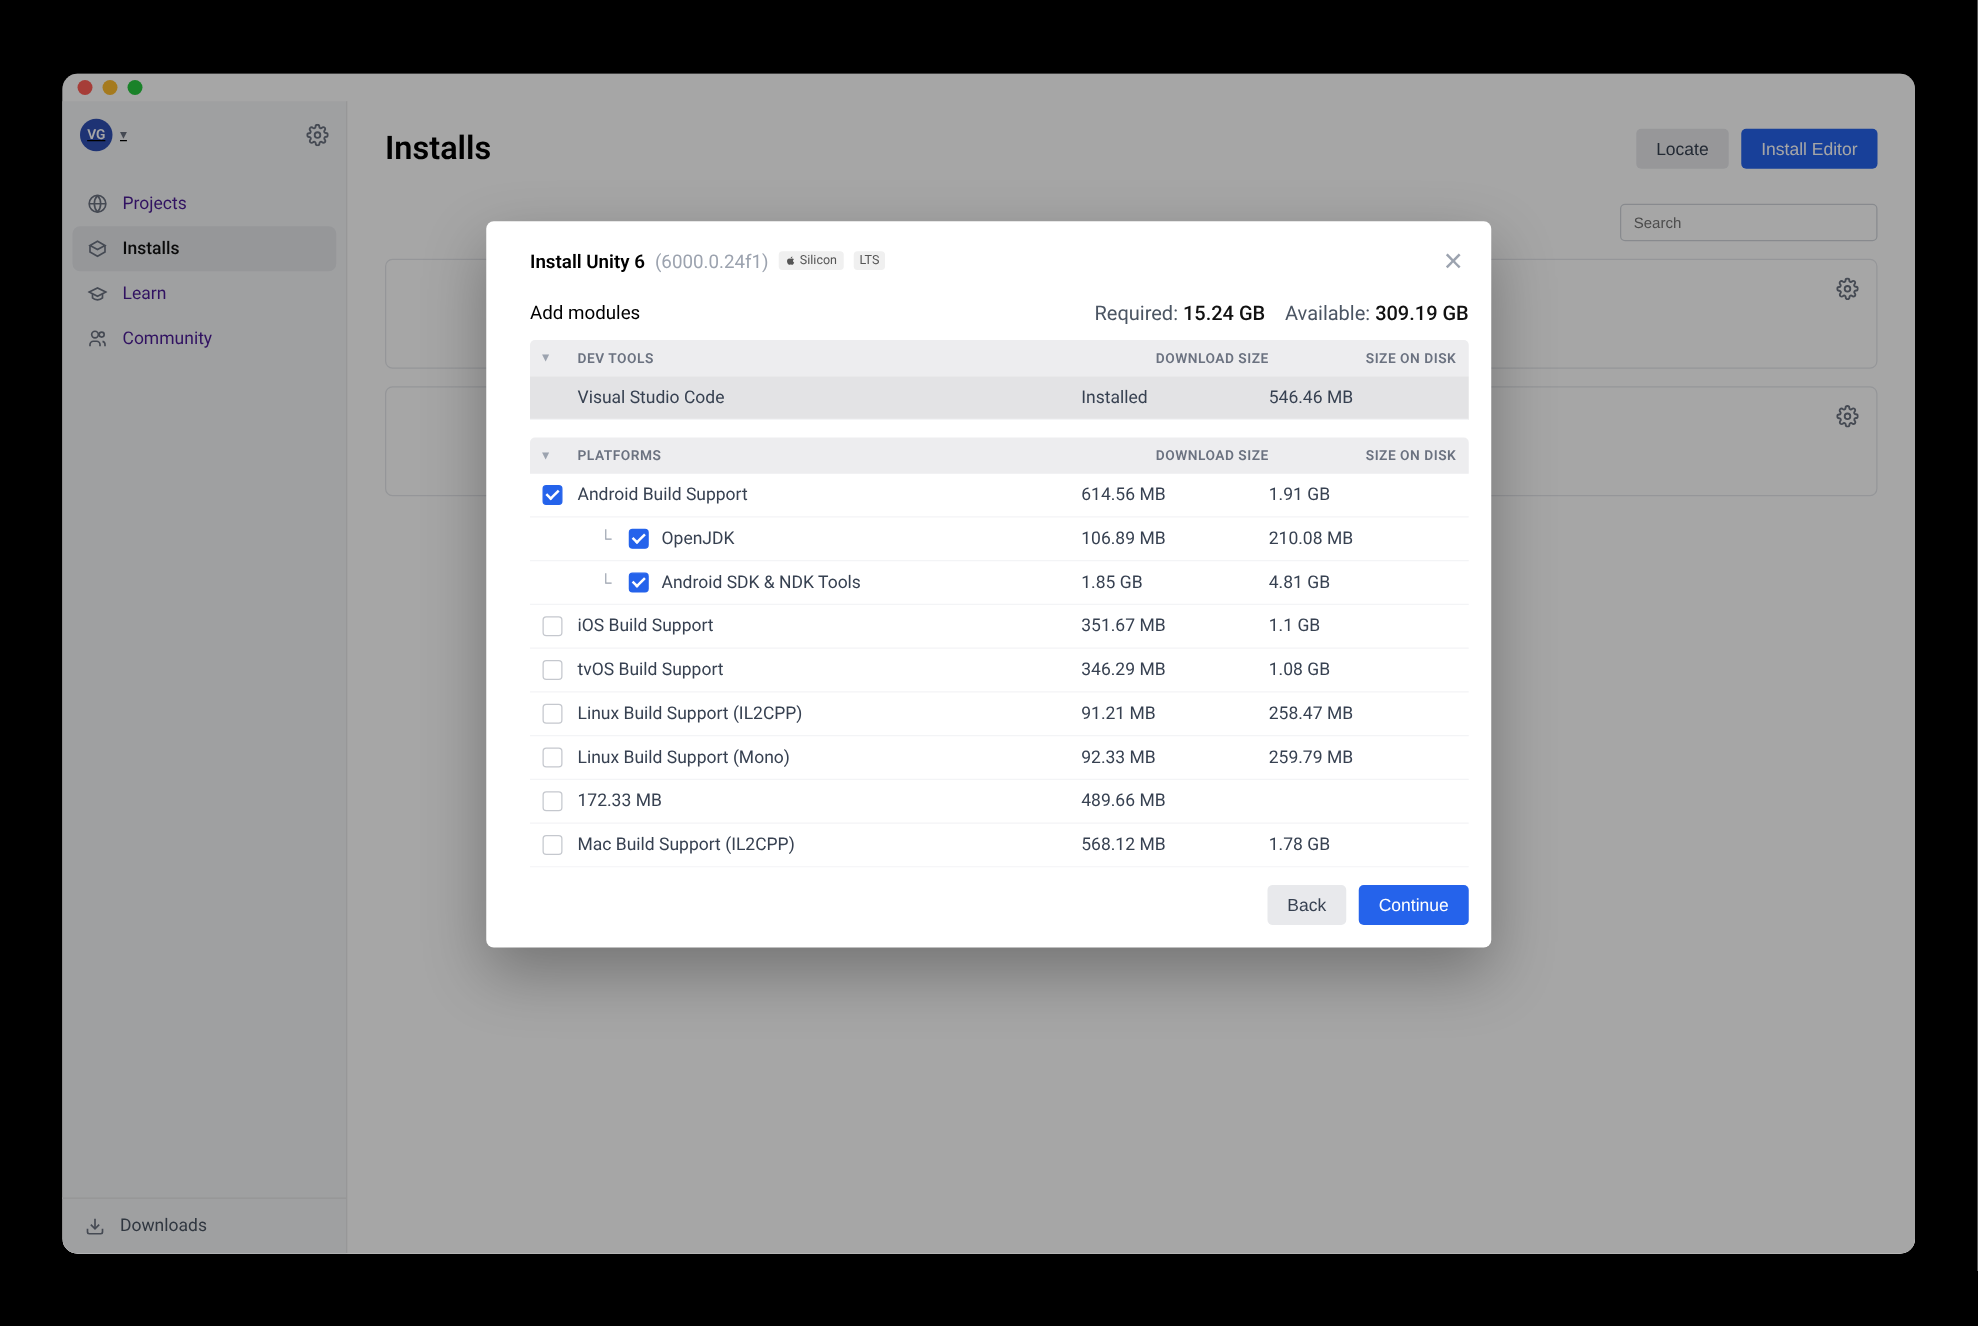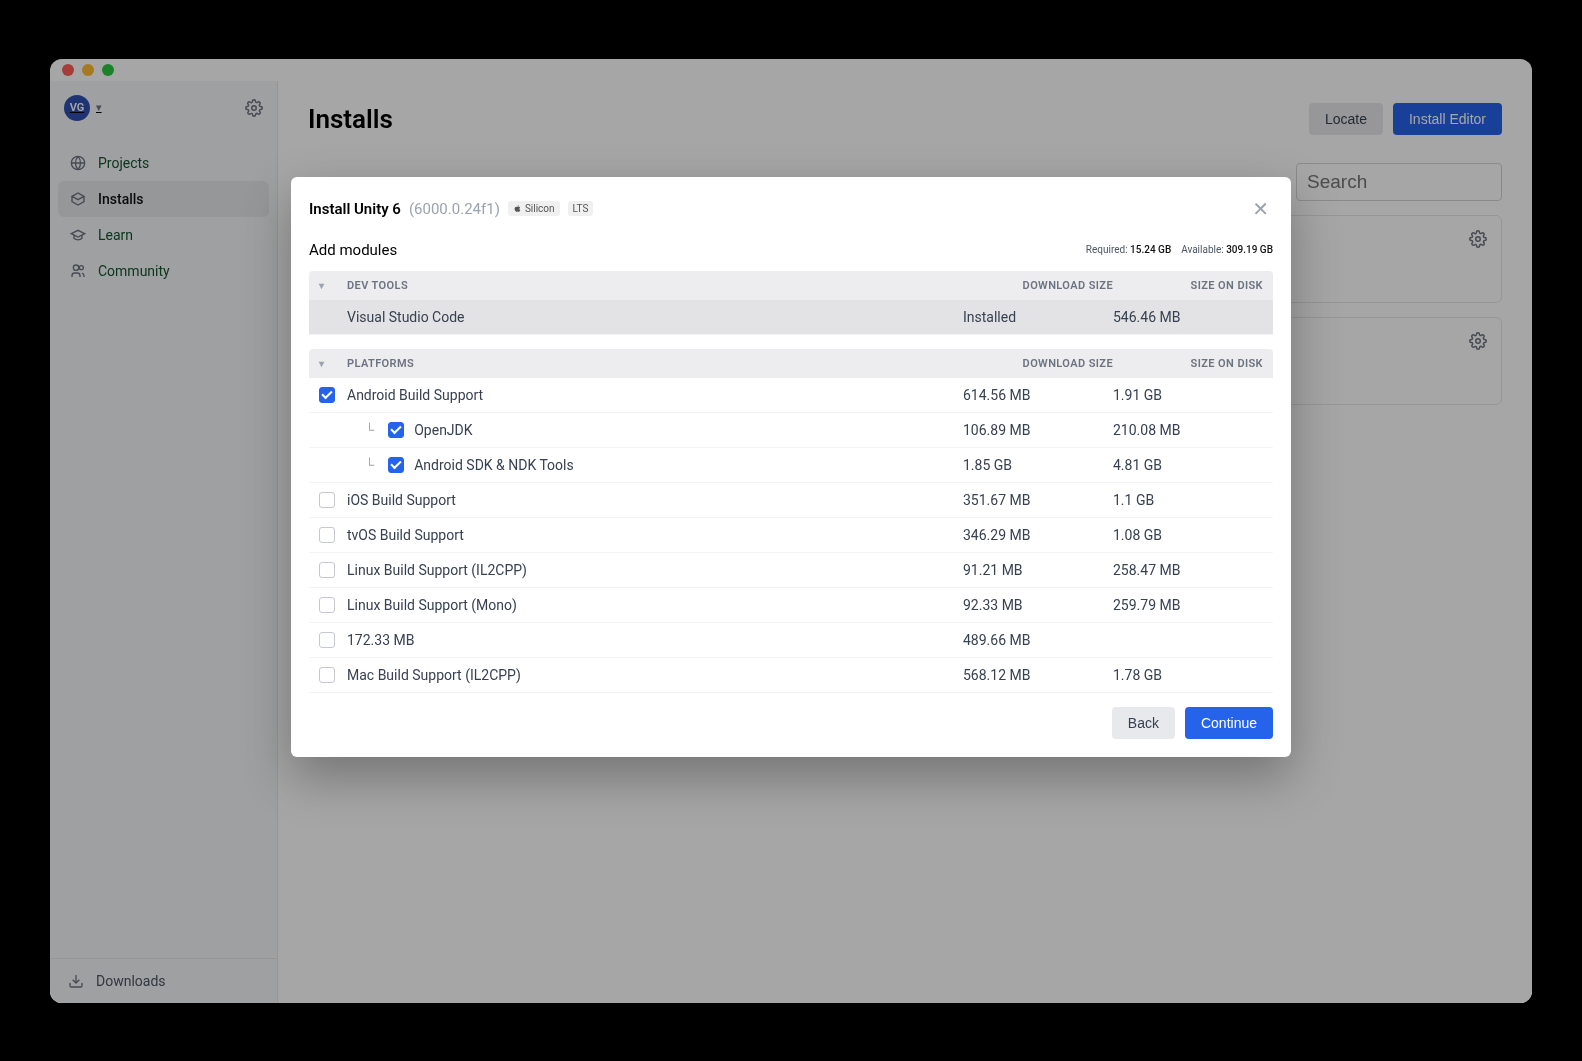--- a/index.html
+++ b/index.html
@@ -61,21 +61,21 @@
 }
 .chevron-down { color: #6b7280; font-size: 11px; }
 .gear-icon { color: #6b7280; width: 18px; height: 18px; }
 .nav { padding: 4px 8px; flex: 1; }
 .nav-item {
   display: flex;
   align-items: center;
   gap: 12px;
   padding: 10px 12px;
   border-radius: 6px;
-  color: #14532d;
+  color: #4c1d95;
   font-size: 14px;
   cursor: pointer;
 }
 .nav-item.active { background: #e6e8ec; color: #111; font-weight: 500; }
 .nav-icon { width: 16px; height: 16px; color: #6b7280; flex-shrink: 0; }
 .sidebar-bottom {
   border-top: 1px solid #e5e5e5;
   padding: 14px 18px;
   display: flex;
   align-items: flex-end;
@@ -87,21 +87,21 @@
 .main-header { display: flex; justify-content: space-between; align-items: center; margin-bottom: 28px; }
 .main-title { font-size: 26px; font-weight: 600; }
 .header-buttons { display: flex; gap: 10px; align-items: center; }
 .btn { padding: 8px 16px; border-radius: 4px; font-size: 14px; border: none; cursor: pointer; }
 .btn-secondary { background: #e8e9ec; color: #374151; }
 .btn-primary { background: #2563eb; color: #fff; }
 .search-row { display: flex; justify-content: flex-end; margin-bottom: 14px; }
 .search-input {
   width: 206px; padding: 7px 10px;
   border: 1px solid #d1d5db; border-radius: 4px;
-  font-size: 19px; color: #6b7280;
+  font-size: 12px; color: #6b7280;
 }
 .install-card {
   border: 1px solid #e5e7eb;
   border-radius: 6px;
   height: 88px;
   margin-bottom: 14px;
   display: flex;
   justify-content: flex-end;
   align-items: flex-start;
   padding: 14px;
@@ -111,26 +111,27 @@
 .overlay {
   position: absolute;
   inset: 0;
   background: rgba(0,0,0,0.35);
   display: flex;
   align-items: flex-start;
   justify-content: center;
   padding-top: 118px;
 }
 .modal {
-  width: 1000px;
+  width: 804px;
   background: #fff;
   border-radius: 6px;
   box-shadow: 0 20px 50px rgba(0,0,0,0.3);
   display: flex;
   flex-direction: column;
+  padding-left: 17px;
 }
 .modal-header {
   padding: 16px 18px 8px 18px;
   display: flex;
   justify-content: space-between;
   align-items: center;
 }
 .modal-title-row { display: flex; align-items: center; gap: 8px; font-size: 15px; }
 .modal-title-strong { font-weight: 600; }
 .modal-title-version { color: #9ca3af; }
@@ -145,21 +146,21 @@
   gap: 3px;
 }
 .close-x { color: #9ca3af; font-size: 20px; cursor: pointer; padding: 4px; }
 .modal-sub {
   padding: 8px 18px 12px 18px;
   display: flex;
   justify-content: space-between;
   align-items: center;
 }
 .sub-left { font-size: 15px; }
-.sub-right { font-size: 10px; color: #4b5563; }
+.sub-right { font-size: 16px; color: #4b5563; }
 .sub-right .val { color: #111; font-weight: 500; }
 .module-scroll {
   padding: 0 18px;
   max-height: 500px;
   overflow-y: auto;
 }
 .section-header {
   background: #ededef;
   color: #6b7280;
   font-size: 11px;

